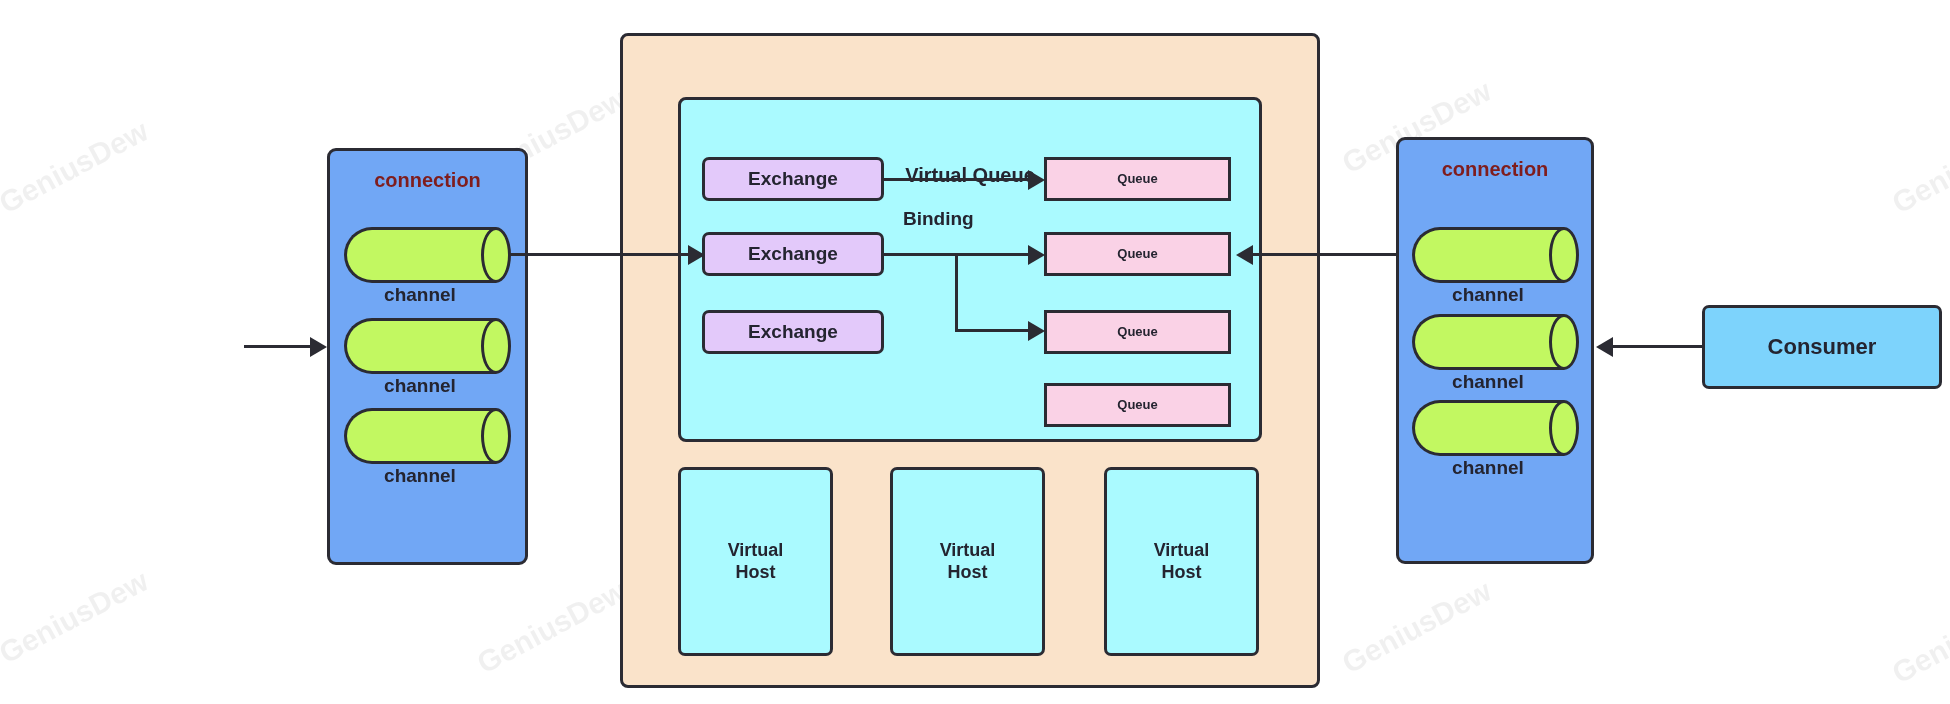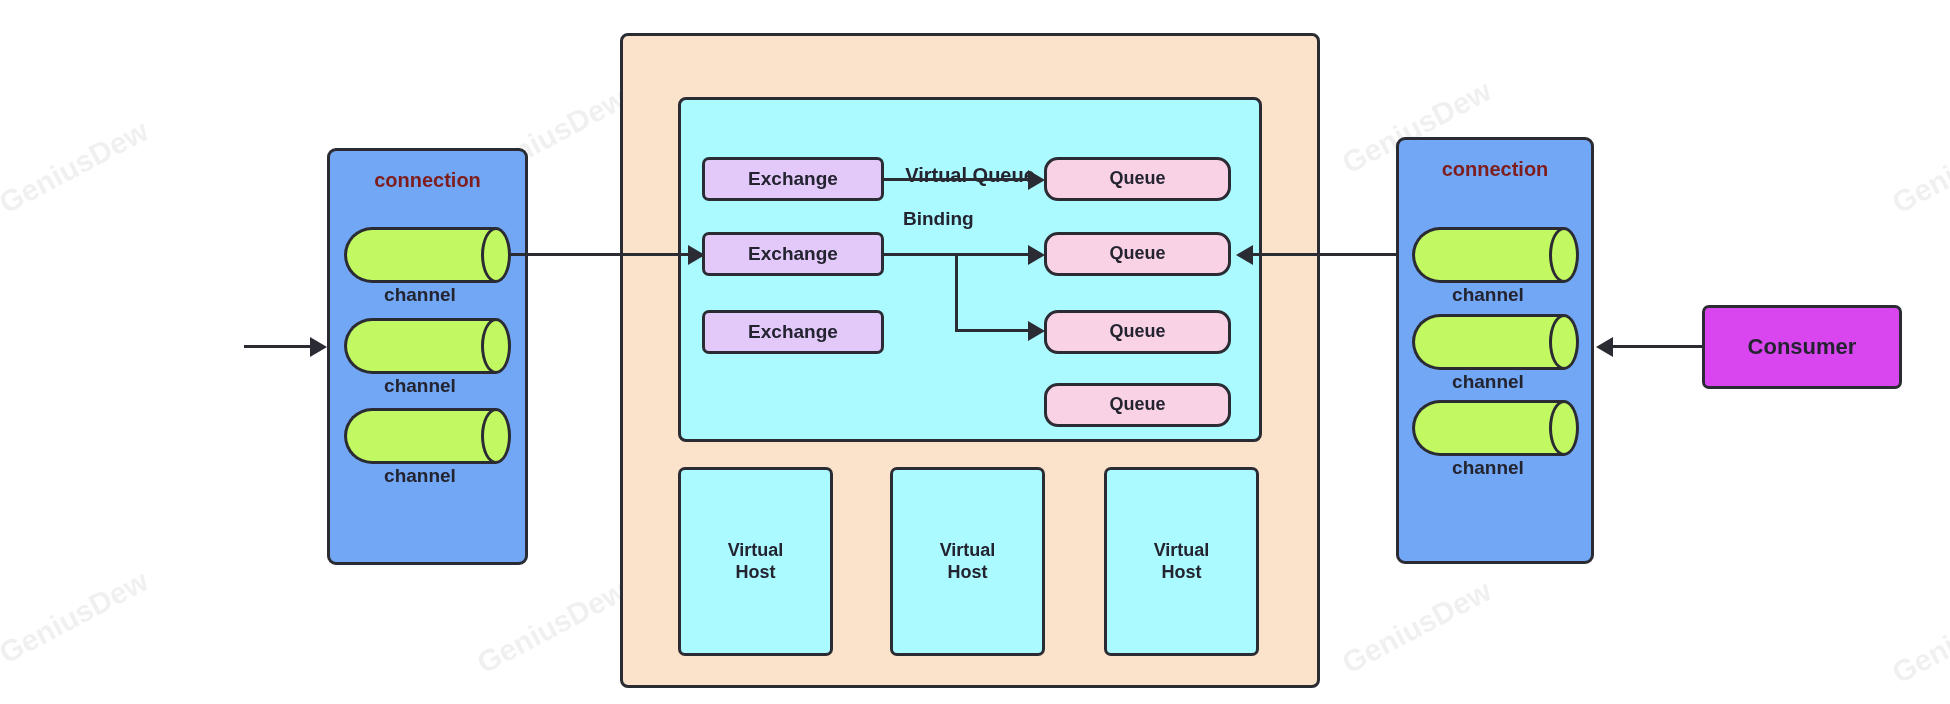--- a/index.html
+++ b/index.html
@@ -156,39 +156,39 @@
   
   .endpoint {
     border-radius: 7px;
     font-size: 22px;
   }
   #producer {
     left: 44px;  top: 305px; width: 200px; height: 84px;
     background: #b759f5;
   }
   #consumer {
-    left: 1702px; top: 305px; width: 200px; height: 84px;
-    background: #d946ef;
+    left: 1702px; top: 305px; width: 240px; height: 84px;
+    background: #7dd3fc;
   }
 
   
   .exchange {
     width: 182px;
     height: 44px;
     background: #e3c9fa;
     border-radius: 7px;
     font-size: 19px;
   }
   
   .queue {
     width: 187px;
     height: 44px;
     background: #fad2e6;
-    border-radius: 14px;
-    font-size: 18px;
+    border-radius: 0;
+    font-size: 13px;
   }
 
   
   .vhost-small {
     width: 155px;
     height: 189px;
     background: #aafaff;
     border-radius: 7px;
     font-size: 18px;
     flex-direction: column;

